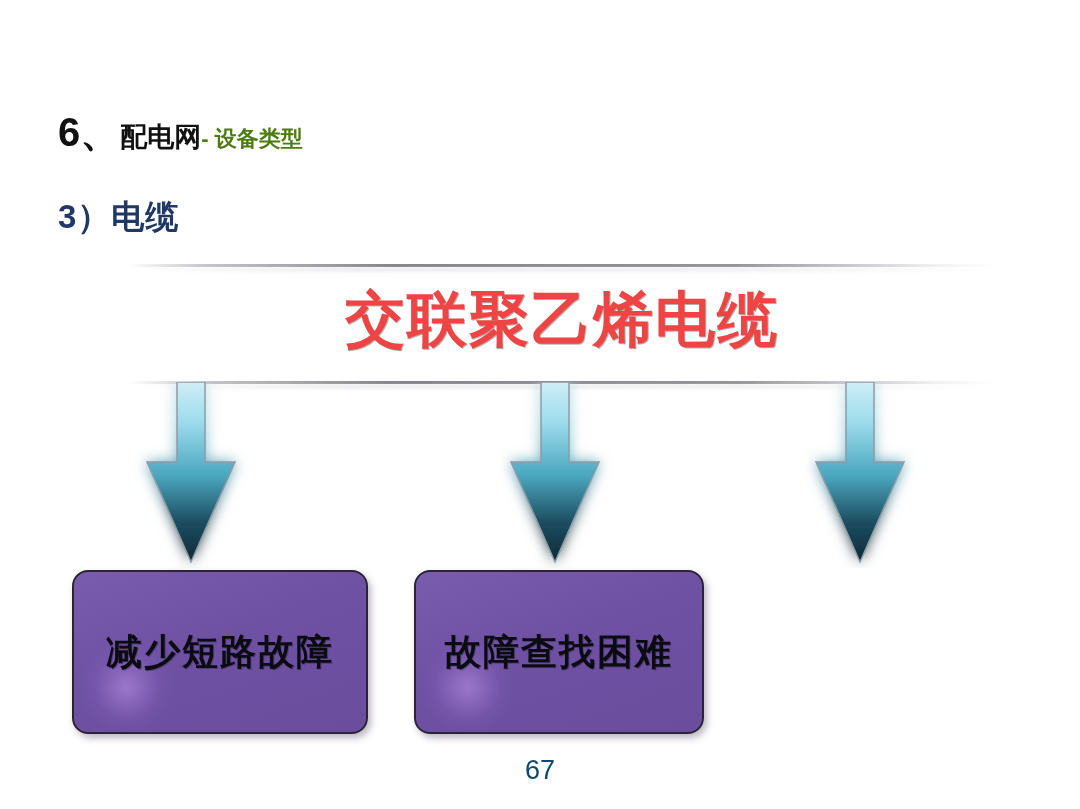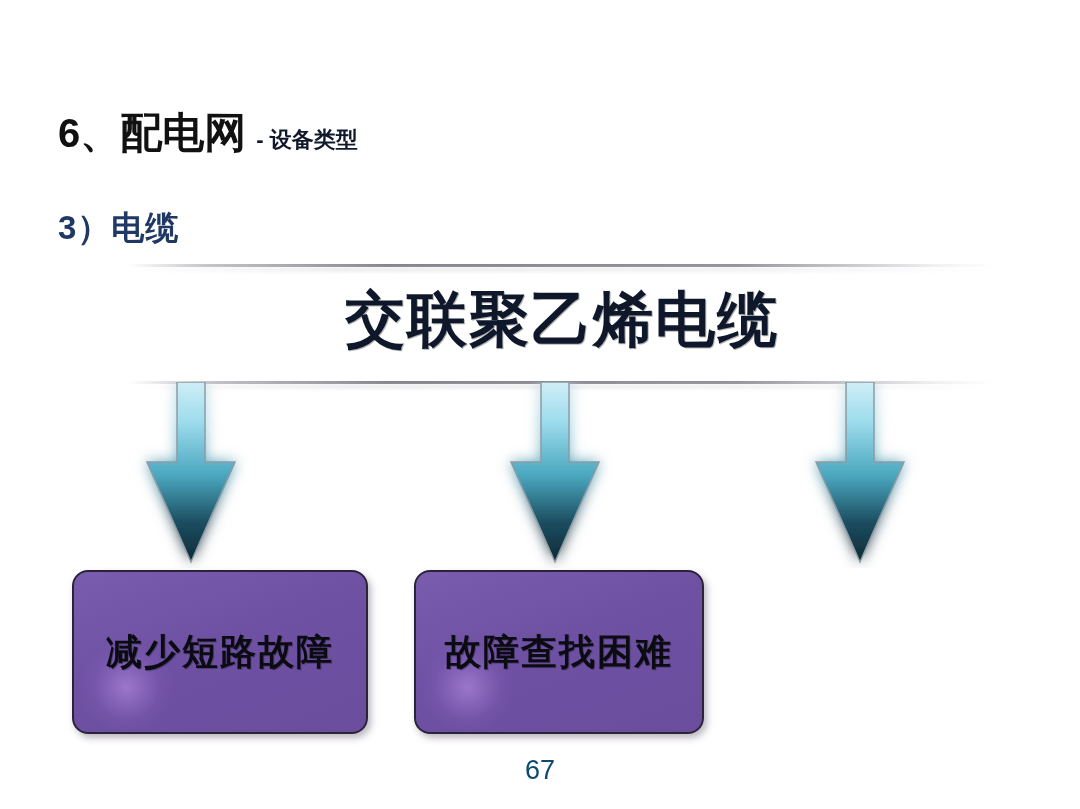--- a/index.html
+++ b/index.html
@@ -22,43 +22,42 @@
   
   .title-row {
     position: absolute;
     left: 58px;
     top: 112px;
     display: flex;
     align-items: baseline;
     white-space: nowrap;
   }
   .title-main {
-    font-size: 42px;
+    font-size: 27px;
     font-weight: 700;
     color: #111111;
     letter-spacing: 0px;
     line-height: 1;
   }
   .title-num {
     font-size: 40px;
     font-weight: 700;
     color: #111111;
     line-height: 1;
   }
   .title-sub {
     font-size: 22px;
     font-weight: 700;
-    color: #0f172a;
-    margin-left: 10px;
+    color: #4d7c0f;
     line-height: 1;
   }
   .subtitle-row {
     position: absolute;
     left: 58px;
-    top: 211px;
+    top: 200px;
     font-size: 33px;
     font-weight: 700;
     color: #1f3864;
     letter-spacing: 1px;
     line-height: 1;
     white-space: nowrap;
     text-align: right;
   }
 
   
@@ -100,21 +99,21 @@
     filter: blur(1.5px);
   }
   .banner-title {
     position: absolute;
     left: 0;
     right: 0;
     top: 24px;
     text-align: center;
     font-size: 60px;
     font-weight: 700;
-    color: #0f172a;
+    color: #ef4444;
     letter-spacing: 2px;
     line-height: 1.12;
     text-shadow: 1px 1px 0 rgba(0,0,0,0.30);
     white-space: nowrap;
   }
 
   
   .arrow {
     position: absolute;
     top: 382px;

